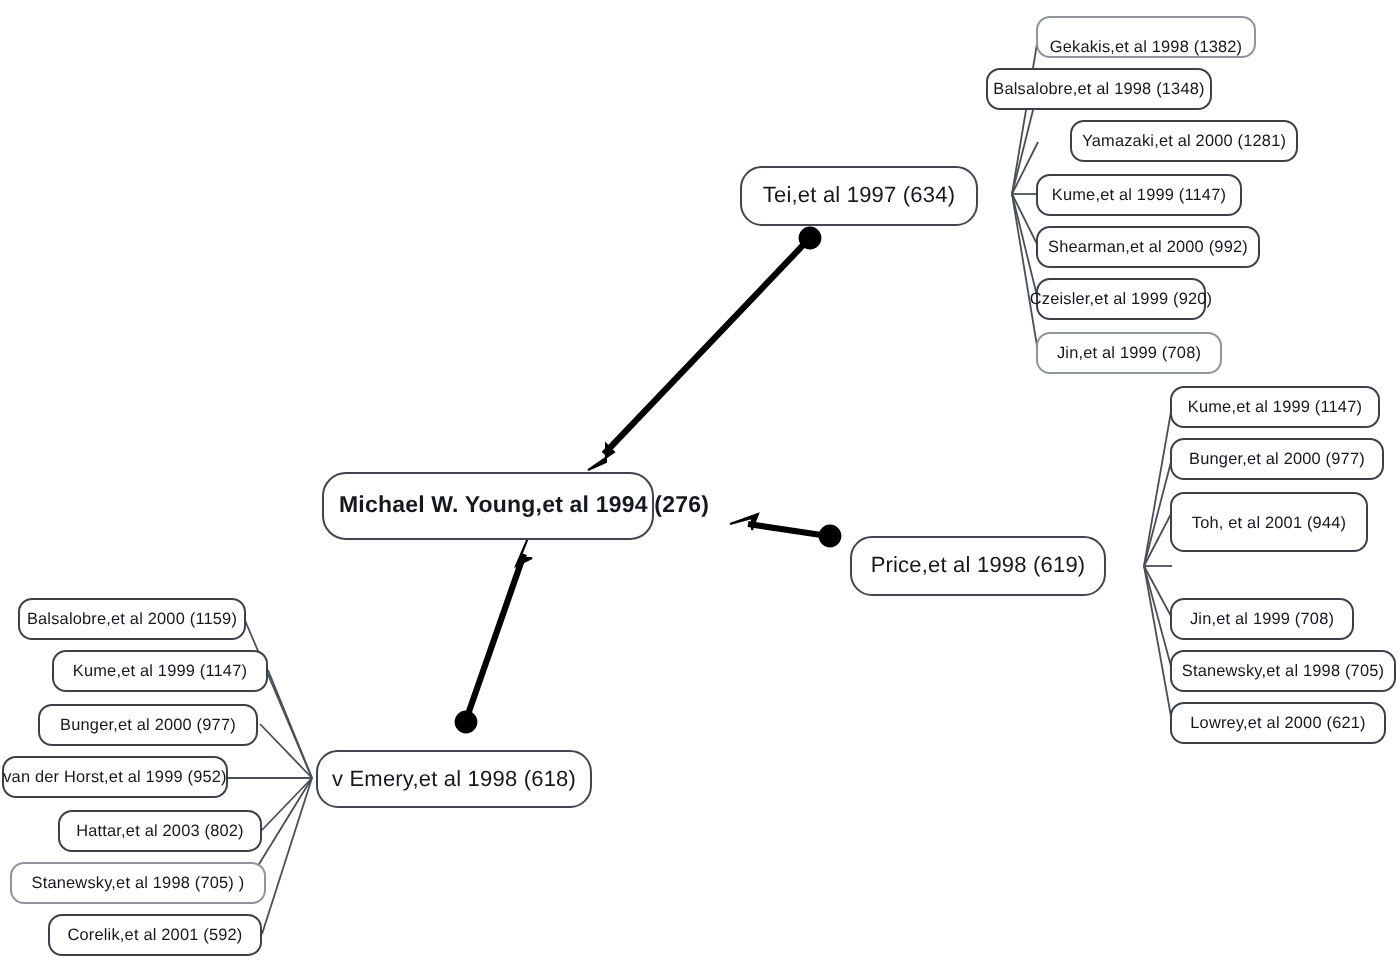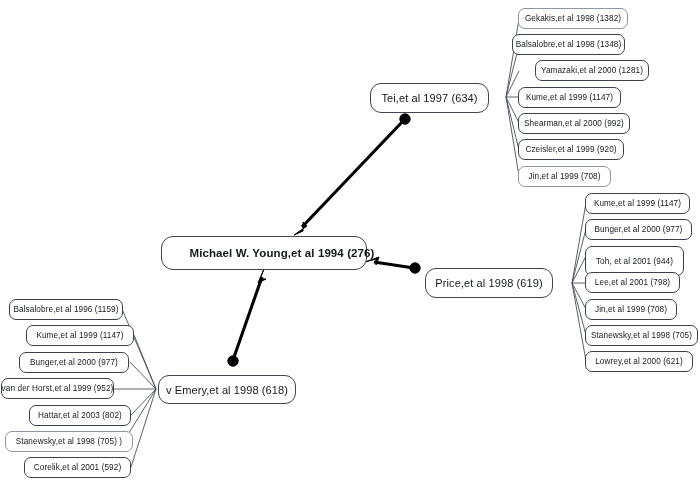--- a/index.html
+++ b/index.html
@@ -110,82 +110,79 @@
       <line x1="414" y1="268" x2="374" y2="262" stroke-width="3.1"></line>
       <circle cx="415" cy="268" r="5.2"></circle>
       <polygon points="365,262 379,257 376,265 376,259"></polygon>
 
       <line x1="233" y1="360" x2="262" y2="277" stroke-width="3.1"></line>
       <circle cx="233" cy="361" r="5.2"></circle>
       <polygon points="264,269 258,283 266,279 260,279"></polygon>
     </g>
   </svg>
 
-  <div class="node root" style="left:161px; top:236px; width:206px; height:34px;padding-left:48px;">
+  <div class="node root" style="left:161px; top:236px; width:166px; height:34px;padding-left:48px;">
     <span>Michael W. Young,et al 1994  (276)</span>
   </div>
 
   <div class="node hub" style="left:370px; top:83px; width:119px; height:30px;">
     <span>Tei,et al 1997  (634)</span>
   </div>
 
   <div class="node hub" style="left:425px; top:268px; width:128px; height:30px;">
     <span>Price,et al 1998  (619)</span>
   </div>
 
   <div class="node hub" style="left:158px; top:375px; width:138px; height:29px;">
     <span>v Emery,et al 1998  (618)</span>
   </div>
 
-  <div class="node leaf soft" style="left:518px; top:8px; width:110px; height:21px;">
+  <div class="node leaf soft" style="left:518px; top:8px; width:110px; height:21px;align-items:flex-end;">
     <span>Gekakis,et al 1998  (1382)</span>
   </div>
-  <div class="node leaf" style="left:512px; top:34px; width:113px; height:21px;align-items:center;">
+  <div class="node leaf" style="left:493px; top:34px; width:113px; height:21px;align-items:center;">
     <span>Balsalobre,et al 1998  (1348)</span>
   </div>
   <div class="node leaf" style="left:535px; top:60px; width:114px; height:21px;">
     <span>Yamazaki,et al 2000  (1281)</span>
   </div>
   <div class="node leaf" style="left:518px; top:87px; width:103px; height:21px;">
     <span>Kume,et al 1999  (1147)</span>
   </div>
   <div class="node leaf" style="left:518px; top:113px; width:112px; height:21px;">
     <span>Shearman,et al 2000  (992)</span>
   </div>
-  <div class="node leaf" style="left:518px; top:139px; width:106px; height:21px;">
+  <div class="node leaf" style="left:518px; top:139px; width:85px; height:21px;">
     <span>Czeisler,et al 1999  (920)</span>
   </div>
   <div class="node leaf soft" style="left:518px; top:166px; width:93px; height:21px;">
     <span>Jin,et al 1999  (708)</span>
   </div>
 
   <div class="node leaf" style="left:585px; top:193px; width:105px; height:21px;">
     <span>Kume,et al 1999  (1147)</span>
   </div>
   <div class="node leaf" style="left:585px; top:219px; width:107px; height:21px;">
     <span>Bunger,et al 2000  (977)</span>
   </div>
   <div class="node leaf" style="left:585px; top:246px; width:99px; height:30px;">
     <span>Toh, et al 2001  (944)</span>
   </div>
-  <div class="node leaf" style="left:585px; top:272px; width:95px; height:21px;">
-    <span>Lee,et al 2001  (798)</span>
-  </div>
   <div class="node leaf" style="left:585px; top:299px; width:92px; height:21px;">
     <span>Jin,et al 1999  (708)</span>
   </div>
   <div class="node leaf" style="left:585px; top:325px; width:113px; height:21px;text-align:center;">
     <span>Stanewsky,et al 1998  (705)</span>
   </div>
   <div class="node leaf" style="left:585px; top:351px; width:108px; height:21px;">
     <span>Lowrey,et al 2000  (621)</span>
   </div>
 
   <div class="node leaf" style="left:9px; top:299px; width:114px; height:21px;">
-    <span>Balsalobre,et al 1996  (1159)</span>
+    <span>Balsalobre,et al 2000  (1159)</span>
   </div>
   <div class="node leaf" style="left:26px; top:325px; width:108px; height:21px;">
     <span>Kume,et al 1999  (1147)</span>
   </div>
   <div class="node leaf" style="left:19px; top:352px; width:110px; height:21px;">
     <span>Bunger,et al 2000  (977)</span>
   </div>
   <div class="node leaf" style="left:1px; top:378px; width:113px; height:21px;">
     <span>van der Horst,et al 1999  (952)</span>
   </div>

